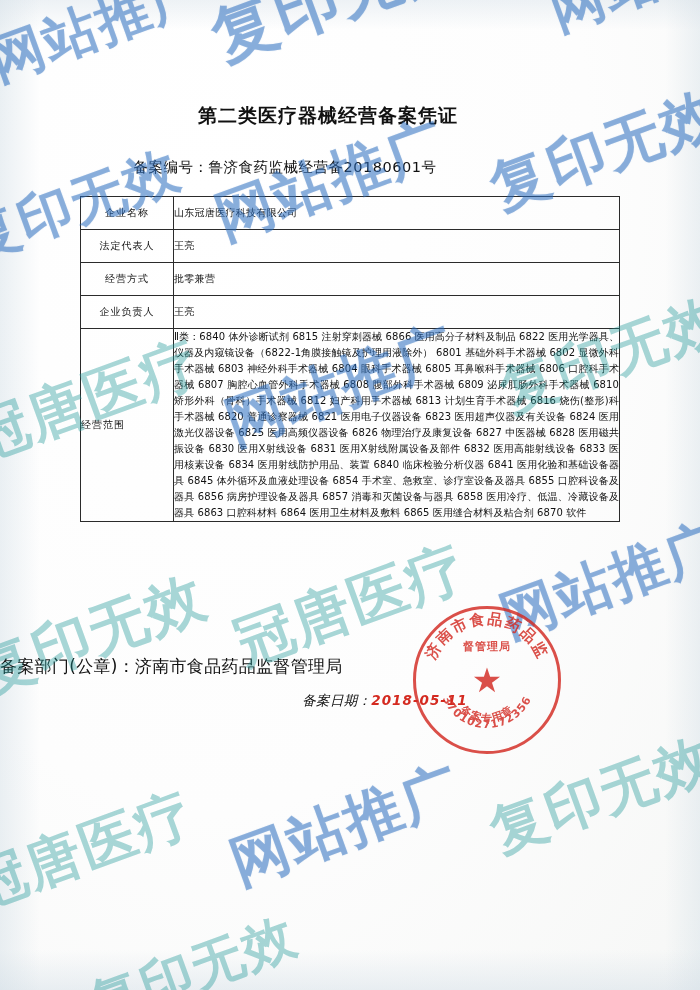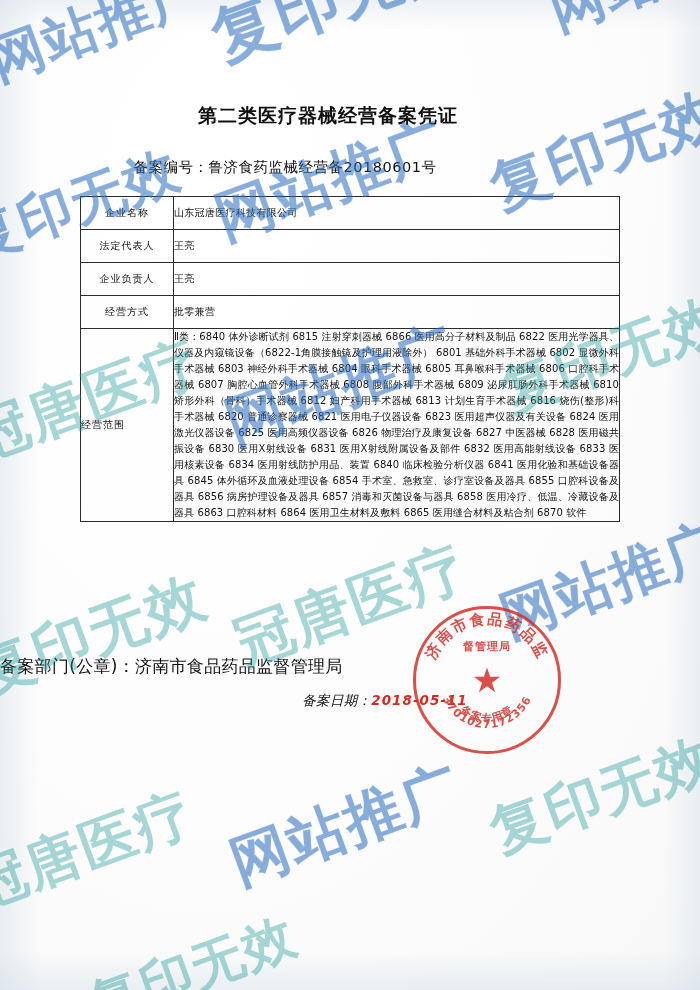--- a/index.html
+++ b/index.html
@@ -200,26 +200,26 @@
       <tbody>
         <tr>
           <td class="label">企业名称</td>
           <td class="value">山东冠唐医疗科技有限公司</td>
         </tr>
         <tr>
           <td class="label">法定代表人</td>
           <td class="value">王亮</td>
         </tr>
         <tr>
+          <td class="label">经营方式</td>
+          <td class="value">批零兼营</td>
+        </tr>
+        <tr>
           <td class="label">企业负责人</td>
           <td class="value">王亮</td>
-        </tr>
-        <tr>
-          <td class="label">经营方式</td>
-          <td class="value">批零兼营</td>
         </tr>
         <tr>
           <td class="label scope-label">经营范围</td>
           <td class="scope-value">Ⅱ类：6840 体外诊断试剂 6815 注射穿刺器械 6866 医用高分子材料及制品 6822 医用光学器具、仪器及内窥镜设备（6822-1角膜接触镜及护理用液除外） 6801 基础外科手术器械 6802 显微外科手术器械 6803 神经外科手术器械 6804 眼科手术器械 6805 耳鼻喉科手术器械 6806 口腔科手术器械 6807 胸腔心血管外科手术器械 6808 腹部外科手术器械 6809 泌尿肛肠外科手术器械 6810 矫形外科（骨科）手术器械 6812 妇产科用手术器械 6813 计划生育手术器械 6816 烧伤(整形)科手术器械 6820 普通诊察器械 6821 医用电子仪器设备 6823 医用超声仪器及有关设备 6824 医用激光仪器设备 6825 医用高频仪器设备 6826 物理治疗及康复设备 6827 中医器械 6828 医用磁共振设备 6830 医用X射线设备 6831 医用X射线附属设备及部件 6832 医用高能射线设备 6833 医用核素设备 6834 医用射线防护用品、装置 6840 临床检验分析仪器 6841 医用化验和基础设备器具 6845 体外循环及血液处理设备 6854 手术室、急救室、诊疗室设备及器具 6855 口腔科设备及器具 6856 病房护理设备及器具 6857 消毒和灭菌设备与器具 6858 医用冷疗、低温、冷藏设备及器具 6863 口腔科材料 6864 医用卫生材料及敷料 6865 医用缝合材料及粘合剂 6870 软件</td>
         </tr>
       </tbody>
     </table>
 
     <div class="footer-dept">备案部门(公章)：济南市食品药品监督管理局</div>
     <div class="footer-date">

